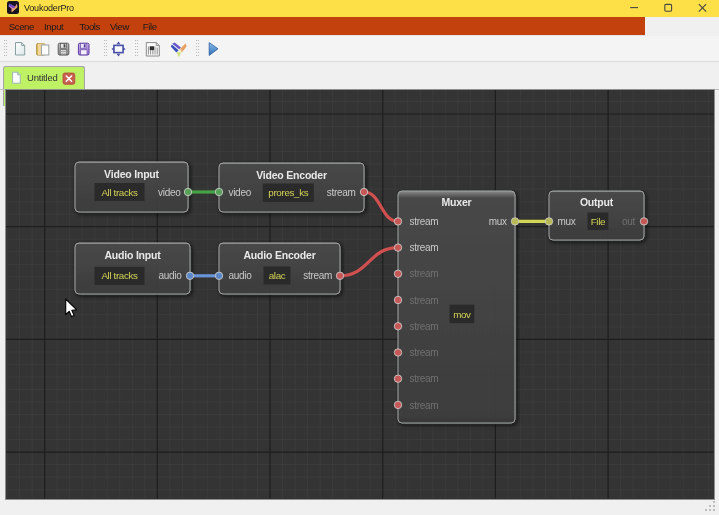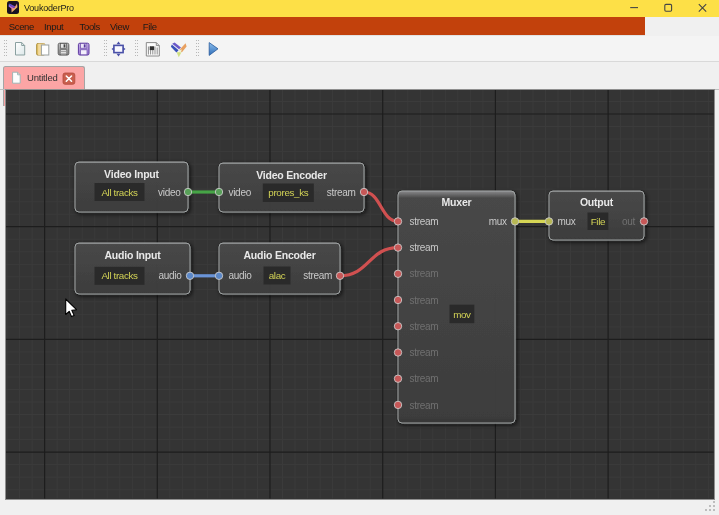--- a/index.html
+++ b/index.html
@@ -1,21 +1,21 @@
 <!DOCTYPE html>
 <html><head><meta charset="utf-8"><style>
 html,body{margin:0;padding:0;width:719px;height:515px;overflow:hidden;background:#f0f0f0;
 font-family:"Liberation Sans",sans-serif;-webkit-font-smoothing:antialiased}
 #titlebar{position:absolute;left:0;top:0;width:719px;height:17px;background:#fde047}
 #titlebar .t{position:absolute;left:24px;top:2.5px;font-size:9px;color:#1a1a1a;letter-spacing:-0.2px}
 #menubar{position:absolute;left:0;top:17px;width:645px;height:18px;background:#c2410c;border-bottom:1px solid #e2e2e2}
 #menubar span{position:absolute;top:3.5px;font-size:9.5px;color:#1a1a1a;letter-spacing:-0.35px}
 #toolbar{position:absolute;left:0;top:36px;width:719px;height:25px;background:#f4f4f4;border-bottom:1px solid #d9d9d9}
 #tabbar{position:absolute;left:0;top:62px;width:719px;height:28px;background:#f0f0f0}
-#tab{position:absolute;left:3px;top:4px;width:82px;height:40px;background:#fca5a5;
+#tab{position:absolute;left:3px;top:4px;width:82px;height:40px;background:#bef264;
 border:1px solid #a5a5a5;border-bottom:none;border-radius:2.5px 2.5px 0 0;box-sizing:border-box}
 #paneline{position:absolute;left:0;top:89px;width:719px;height:1px;background:#bfbfbf}
 #canvas{position:absolute;left:6px;top:90px;width:707.5px;height:408.5px;background:#343434;
 outline:1px solid #8f8f8f}
 #status{position:absolute;left:0;top:499.5px;width:719px;height:15.5px;background:#f0f0f0}
 </style></head>
 <body>
 <div id="titlebar">
     <svg width="12" height="13" viewBox="0 0 12 13" style="position:absolute;left:7px;top:1px">
 <defs>

